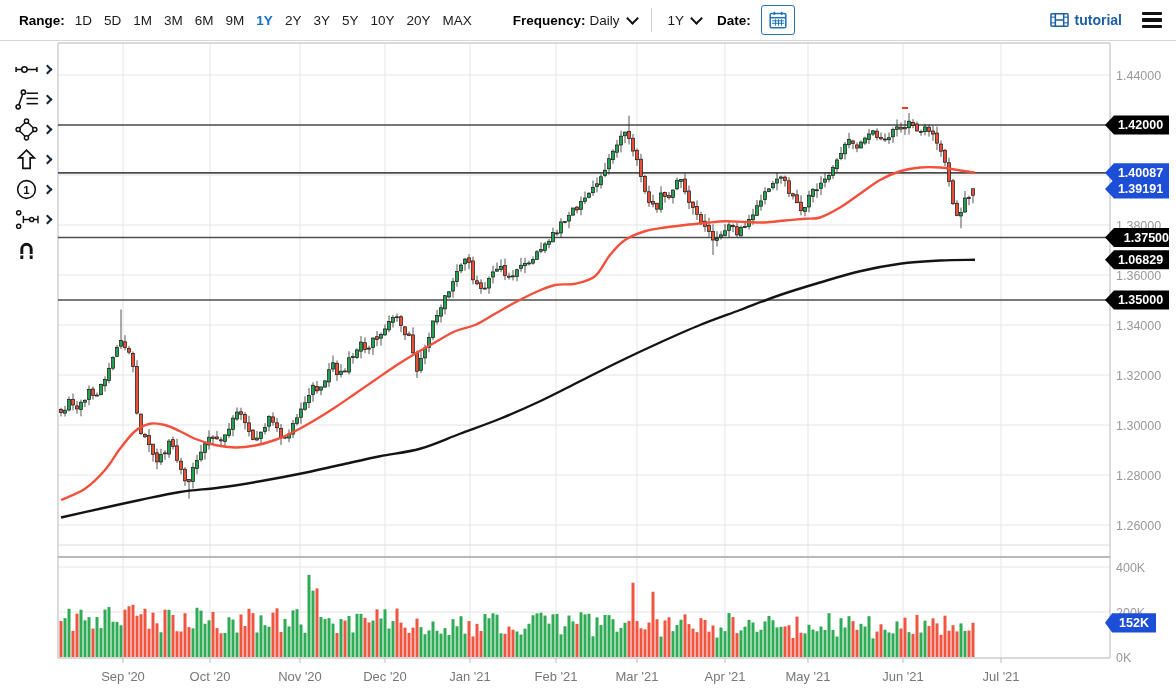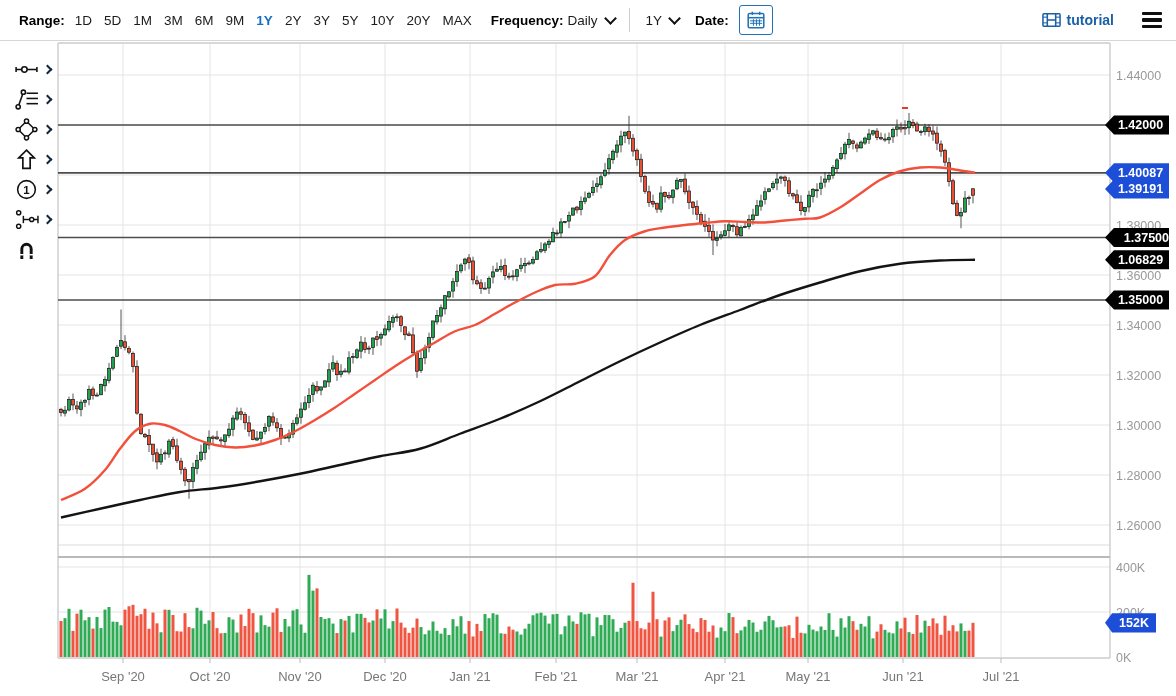--- a/index.html
+++ b/index.html
@@ -9,25 +9,25 @@
   #toolbar{position:absolute;top:0;left:0;right:0;height:41px;background:#fff;border-bottom:1px solid #d6d6d6;
     display:flex;align-items:center;padding-left:19px;box-sizing:border-box;font-size:13.5px;color:#1a1a1a;z-index:6;}
   .lbl{font-weight:700;color:#000;}
   #ranges{display:flex;margin-left:10px;}
   .range-item{margin-right:12px;cursor:pointer;color:#1c1c1c;}
   .range-item.active{color:#1470c4;font-weight:700;}
   .dd{display:flex;align-items:center;cursor:pointer;margin-left:4px;}
   .chev{display:inline-block;width:7px;height:7px;border-right:2.2px solid #111;border-bottom:2.2px solid #111;
     transform:rotate(45deg);margin-left:8px;margin-top:-4px;}
   .vsep{width:1px;height:24px;background:#ccc;margin:0 16px 0 14px;}
-  #freq-label{margin-left:7px;}
+  #freq-label{margin-left:29px;}
   #date-label{margin-left:16px;}
   #cal-btn{margin-left:10px;width:34px;height:30px;border:1.6px solid #2273b8;border-radius:3px;background:#fff;
     display:flex;align-items:center;justify-content:center;cursor:pointer;padding:0;}
-  #toolbar-right{margin-left:auto;display:flex;align-items:flex-start;margin-right:14px;gap:8px;}
+  #toolbar-right{margin-left:auto;display:flex;align-items:flex-start;margin-right:14px;}
   #tutorial{display:flex;align-items:center;color:#1b5fa7;font-weight:700;cursor:pointer;font-size:14px;}
   #tutorial svg{margin-right:6px;}
   #hamburger{margin-left:20px;cursor:pointer;display:flex;flex-direction:column;justify-content:center;gap:3px;
     background:none;border:none;padding:0;}
   #hamburger span{display:block;width:20px;height:3.4px;background:#111;border-radius:1px;}
   
   #rail{position:absolute;top:42px;left:0;width:57px;bottom:0;background:#fff;z-index:5;padding-top:12px;box-sizing:border-box;}
   .tool{height:30px;display:flex;align-items:center;justify-content:flex-start;padding-left:14px;cursor:pointer;}
   .tool svg{flex:none;}
   .chevR{display:inline-block;width:5px;height:5px;border-top:2.4px solid #13273d;border-right:2.4px solid #13273d;

